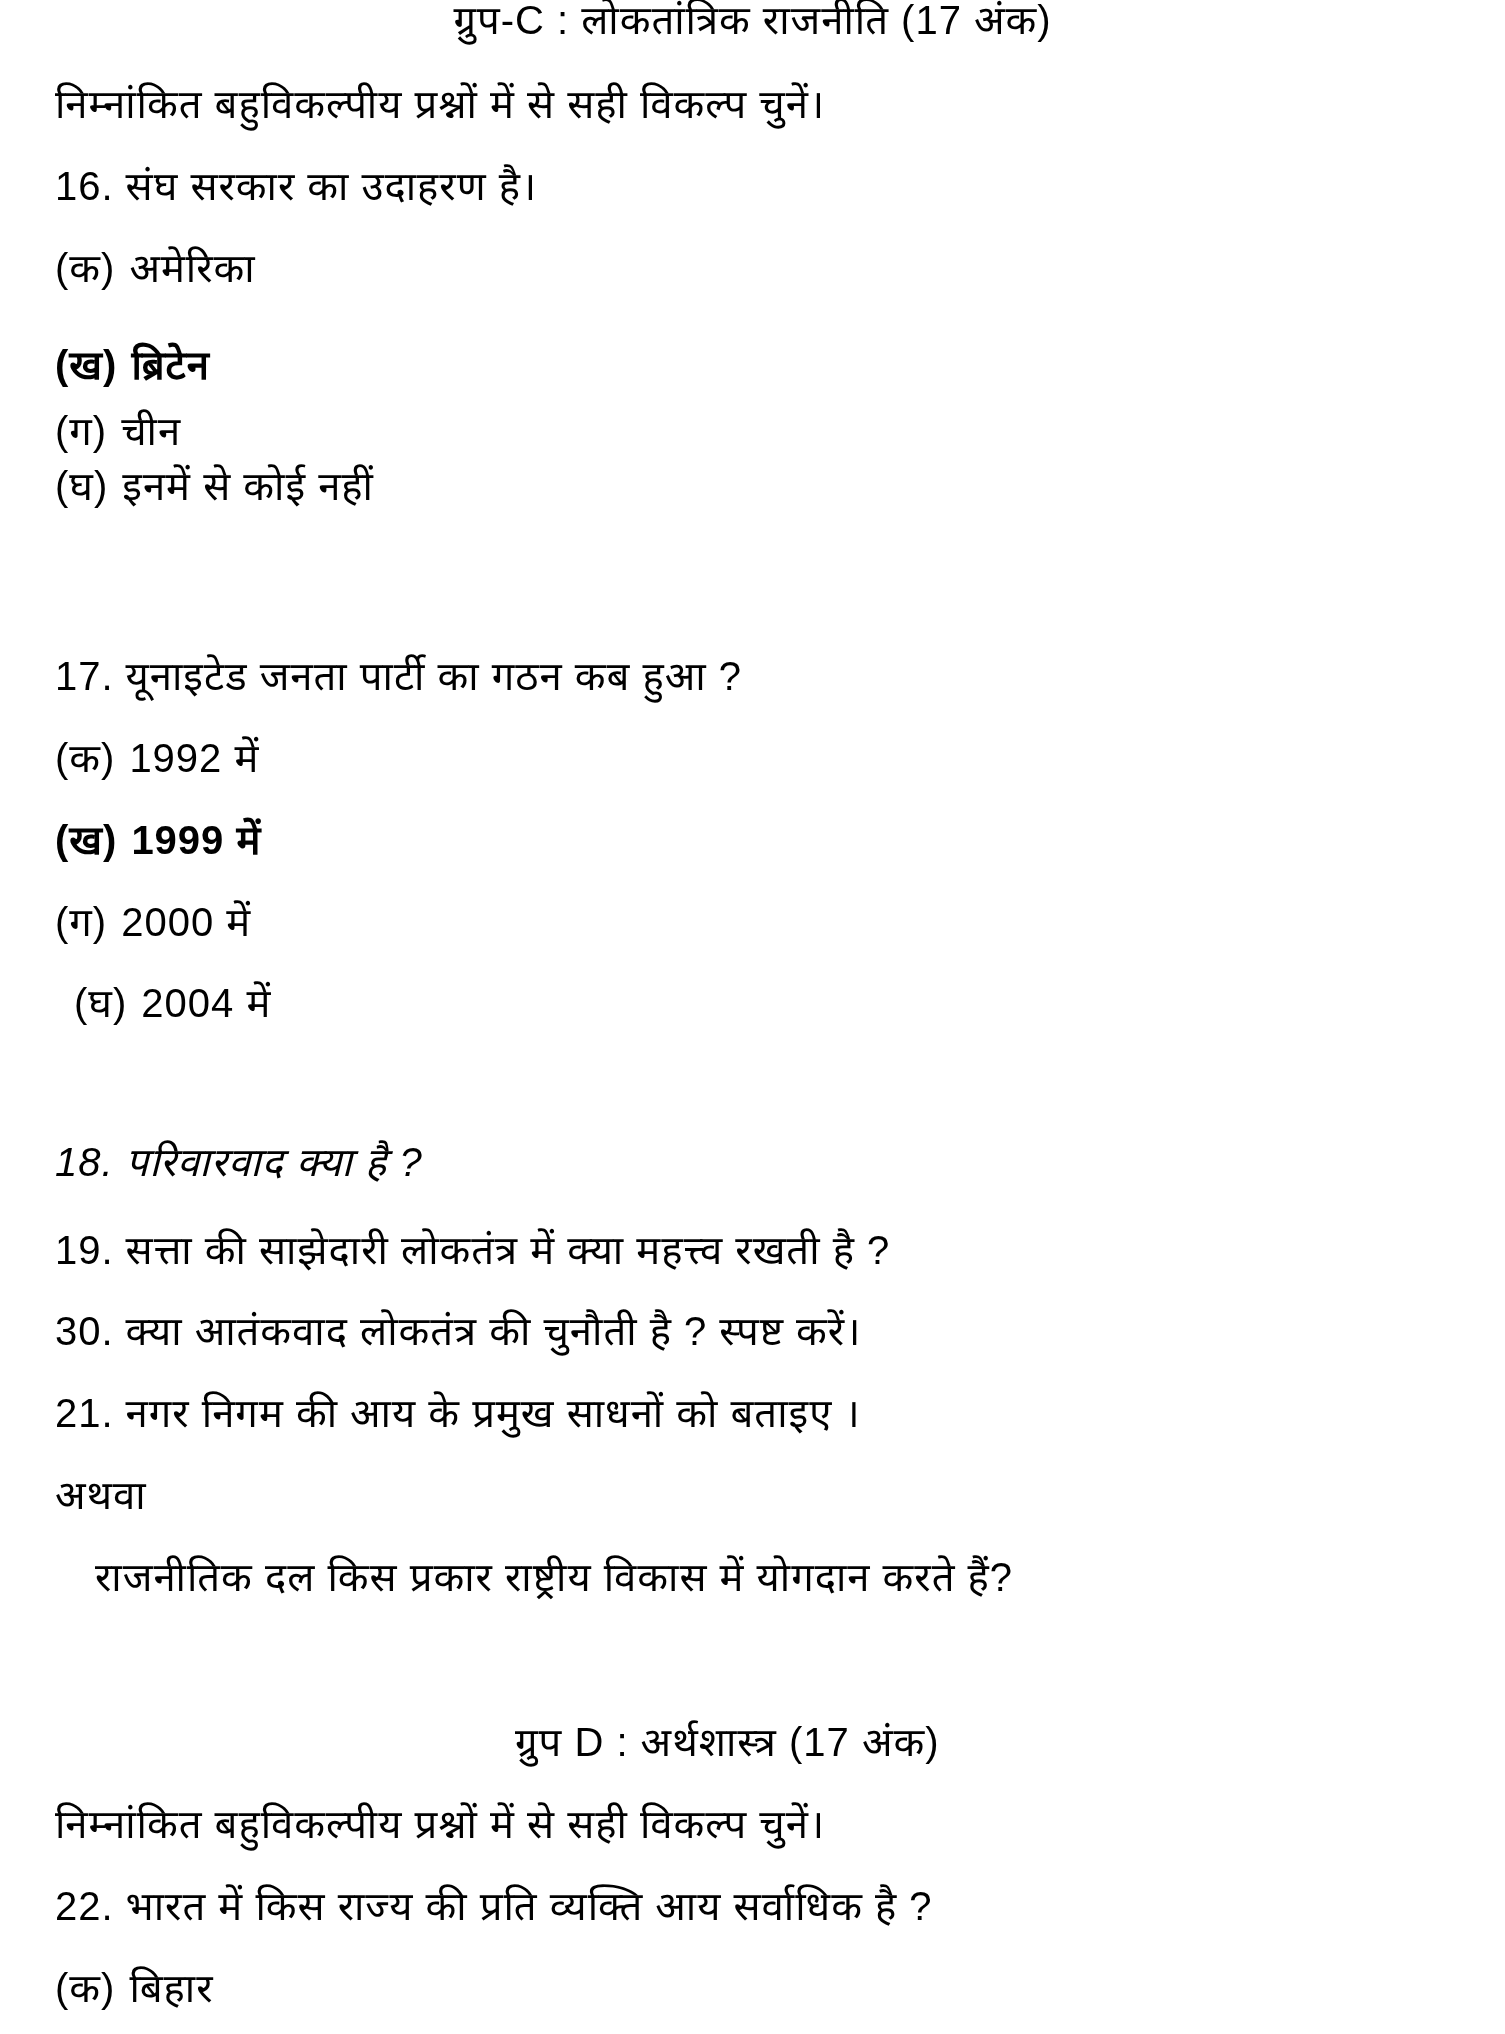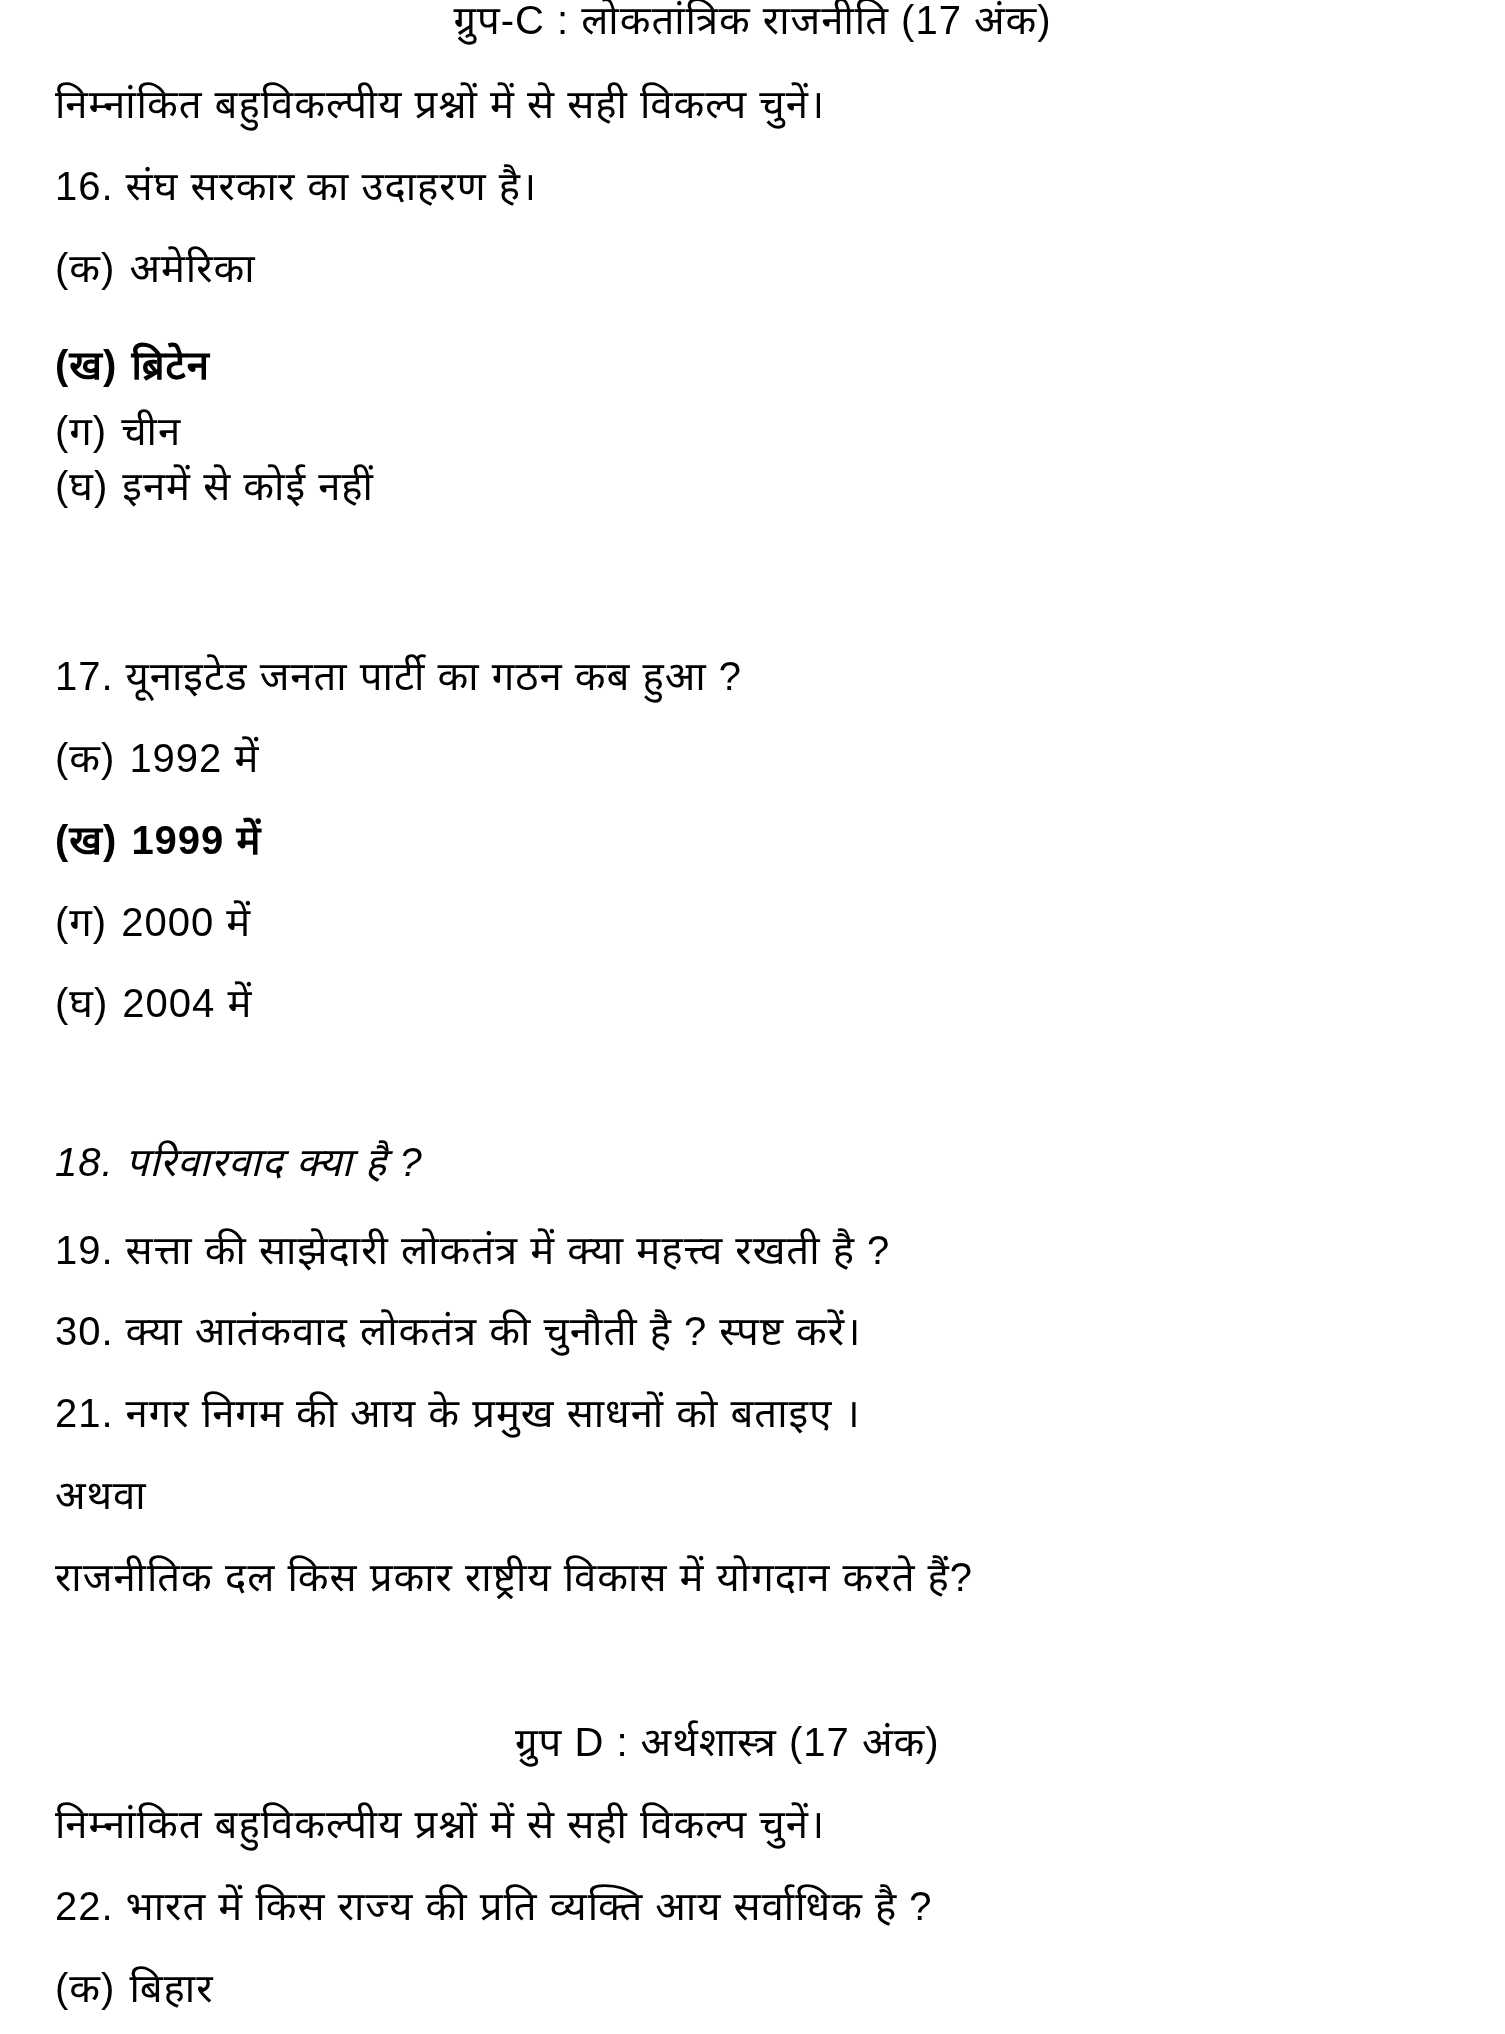--- a/index.html
+++ b/index.html
@@ -37,38 +37,38 @@
 </div>
 <div class="line" style="top:732px;">
   <span class="opt-label">(क)</span><span>1992 में</span>
 </div>
 <div class="line" style="top:814px;font-weight:bold;">
   <span class="opt-label">(ख)</span><span>1999 में</span>
 </div>
 <div class="line" style="top:896px;">
   <span class="opt-label">(ग)</span><span>2000 में</span>
 </div>
-<div class="line" style="top:977px;">
+<div class="line" style="top:977px;margin-left:19px;">
   <span class="opt-label">(घ)</span><span>2004 में</span>
 </div>
 
 <div class="line" style="top:1136px;font-style:italic;">
   <span class="qnum">18.</span><span>परिवारवाद क्या है ?</span>
 </div>
 <div class="line" style="top:1224px;">
   <span class="qnum">19.</span><span>सत्ता की साझेदारी लोकतंत्र में क्या महत्त्व रखती है ?</span>
 </div>
 <div class="line" style="top:1305px;">
   <span class="qnum">30.</span><span>क्या आतंकवाद लोकतंत्र की चुनौती है ? स्पष्ट करें।</span>
 </div>
 <div class="line" style="top:1387px;">
   <span class="qnum">21.</span><span>नगर निगम की आय के प्रमुख साधनों को बताइए ।</span>
 </div>
 <div class="line" style="top:1469px;">अथवा</div>
-<div class="line" style="top:1551px;">राजनीतिक दल किस प्रकार राष्ट्रीय विकास में योगदान करते हैं?</div>
+<div class="line" style="top:1551px;margin-left:40px;">राजनीतिक दल किस प्रकार राष्ट्रीय विकास में योगदान करते हैं?</div>
 
 <div class="line" style="top:1716px; left:515px;">ग्रुप D : अर्थशास्त्र (17 अंक)</div>
 <div class="line" style="top:1798px;">निम्नांकित बहुविकल्पीय प्रश्नों में से सही विकल्प चुनें।</div>
 <div class="line" style="top:1880px;">
   <span class="qnum">22.</span><span>भारत में किस राज्य की प्रति व्यक्ति आय सर्वाधिक है ?</span>
 </div>
 <div class="line" style="top:1962px;">
   <span class="opt-label">(क)</span><span>बिहार</span>
 </div>
 

